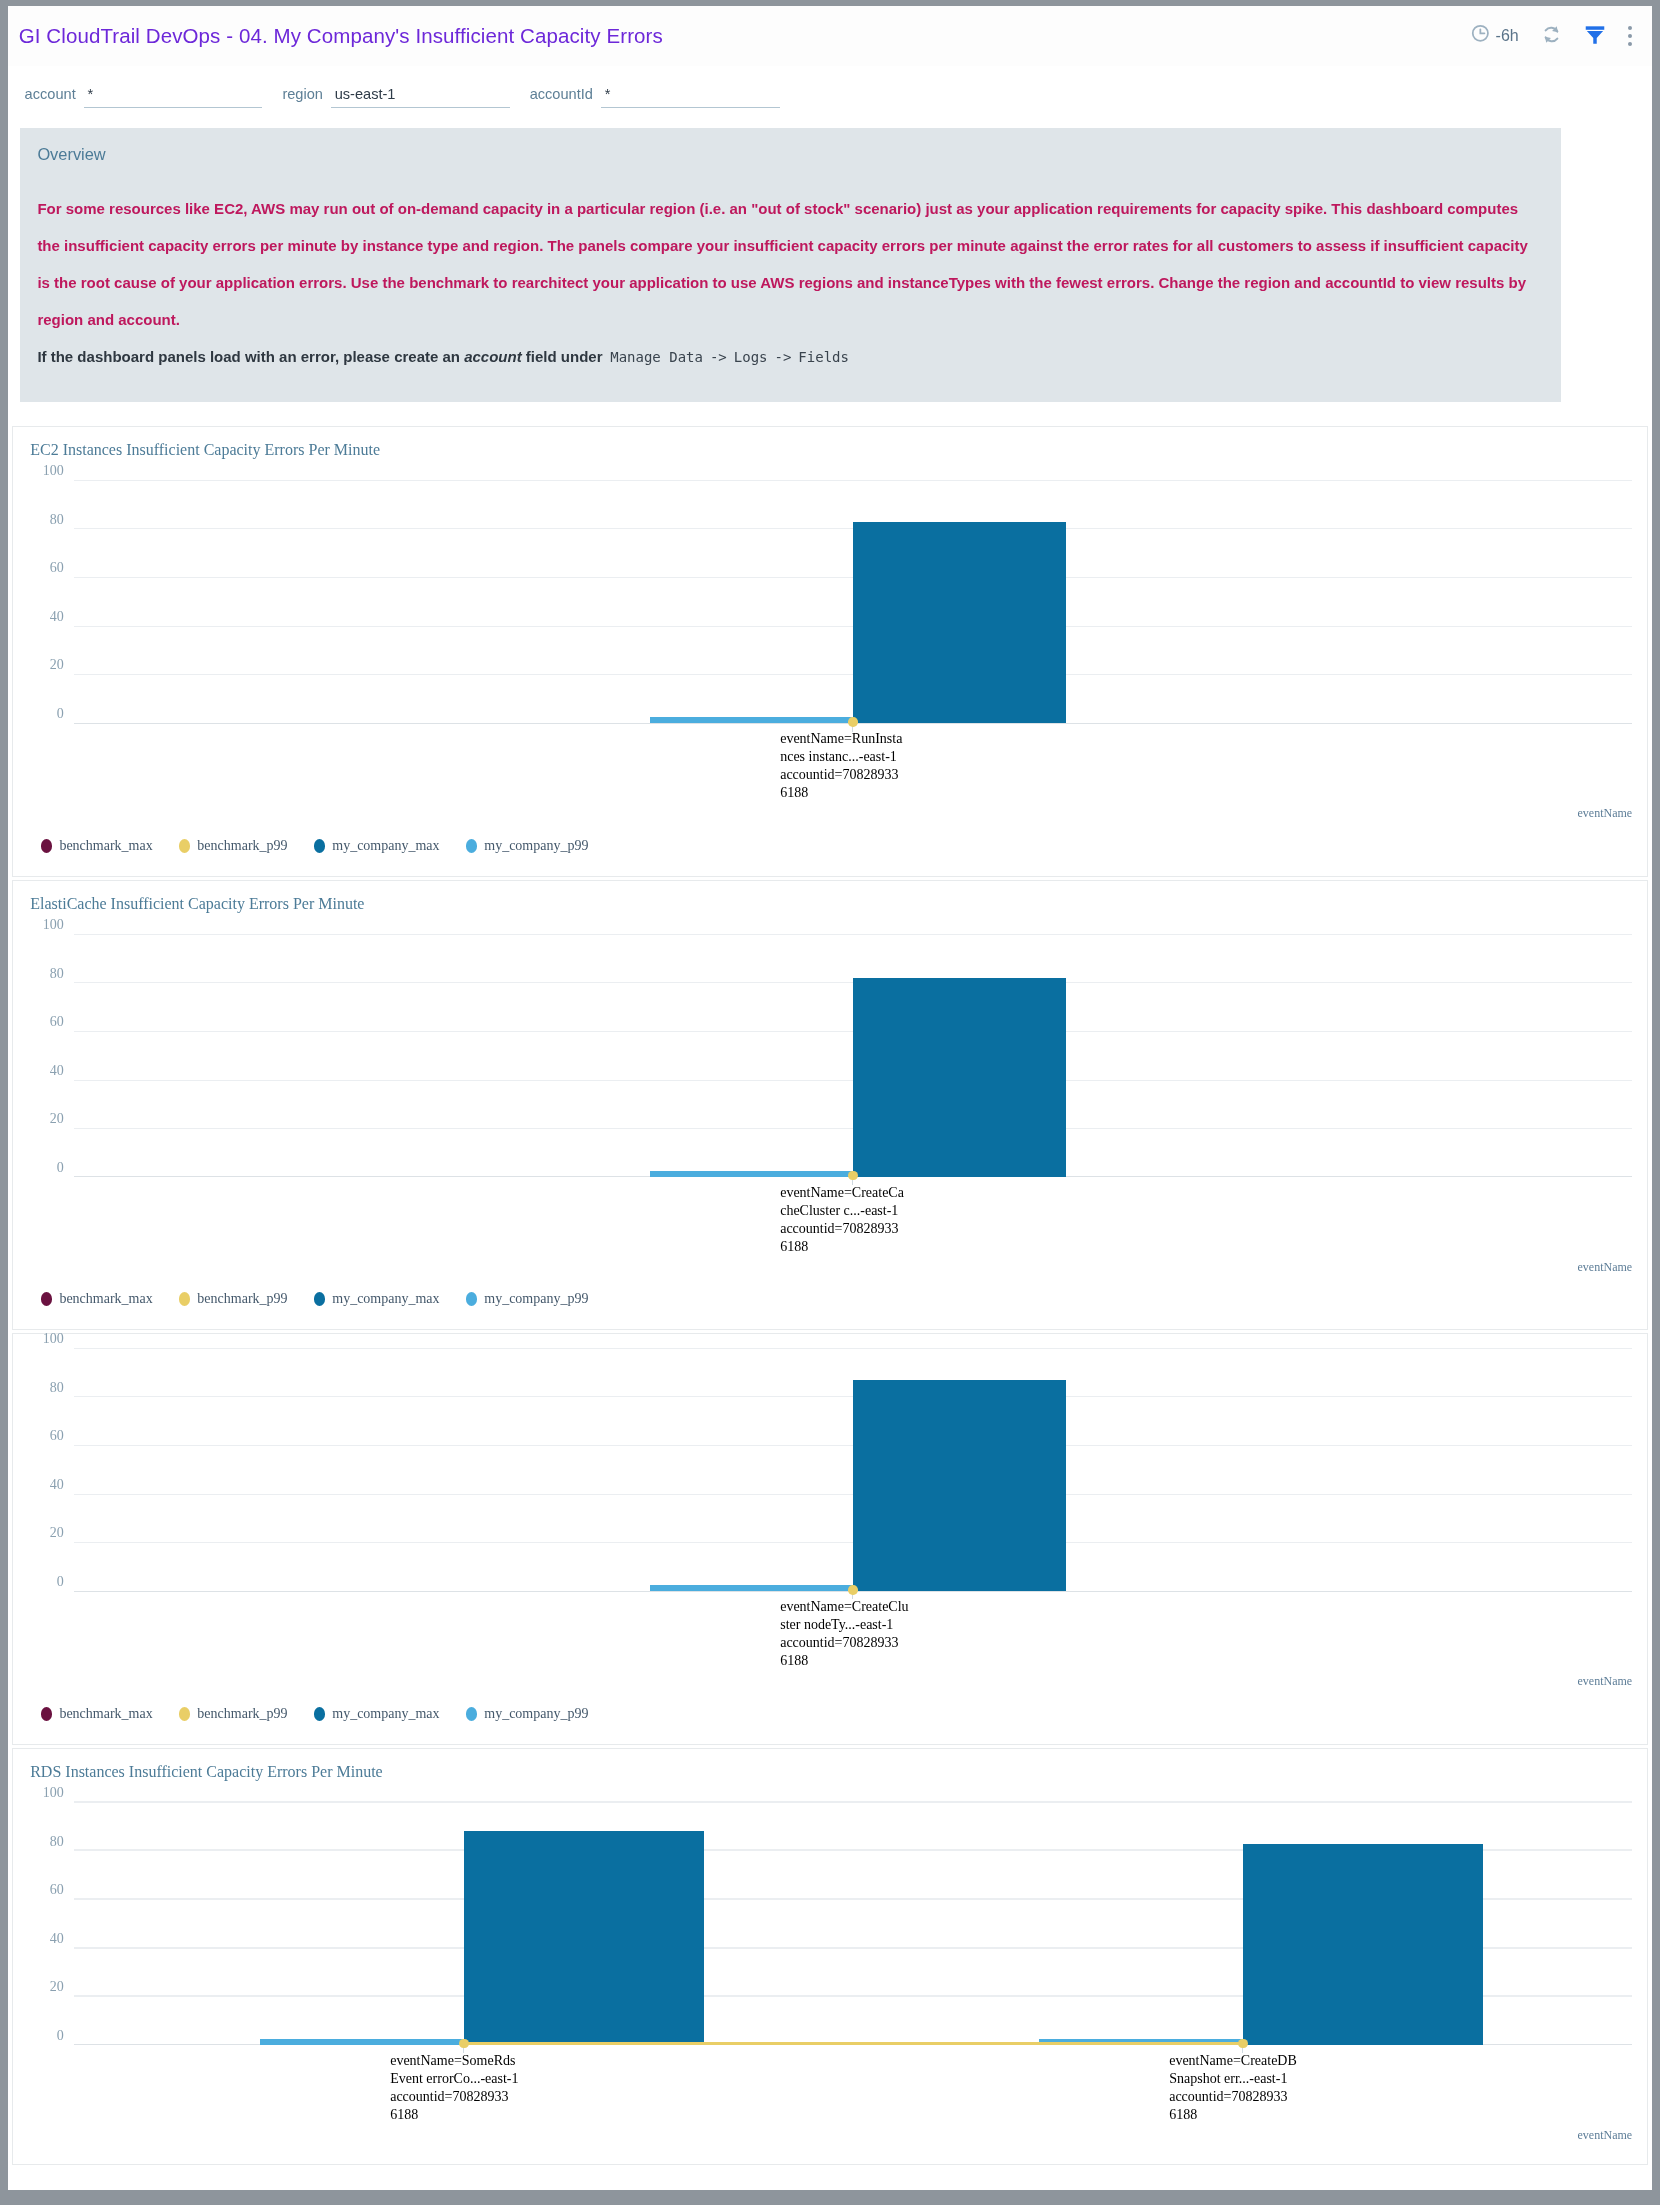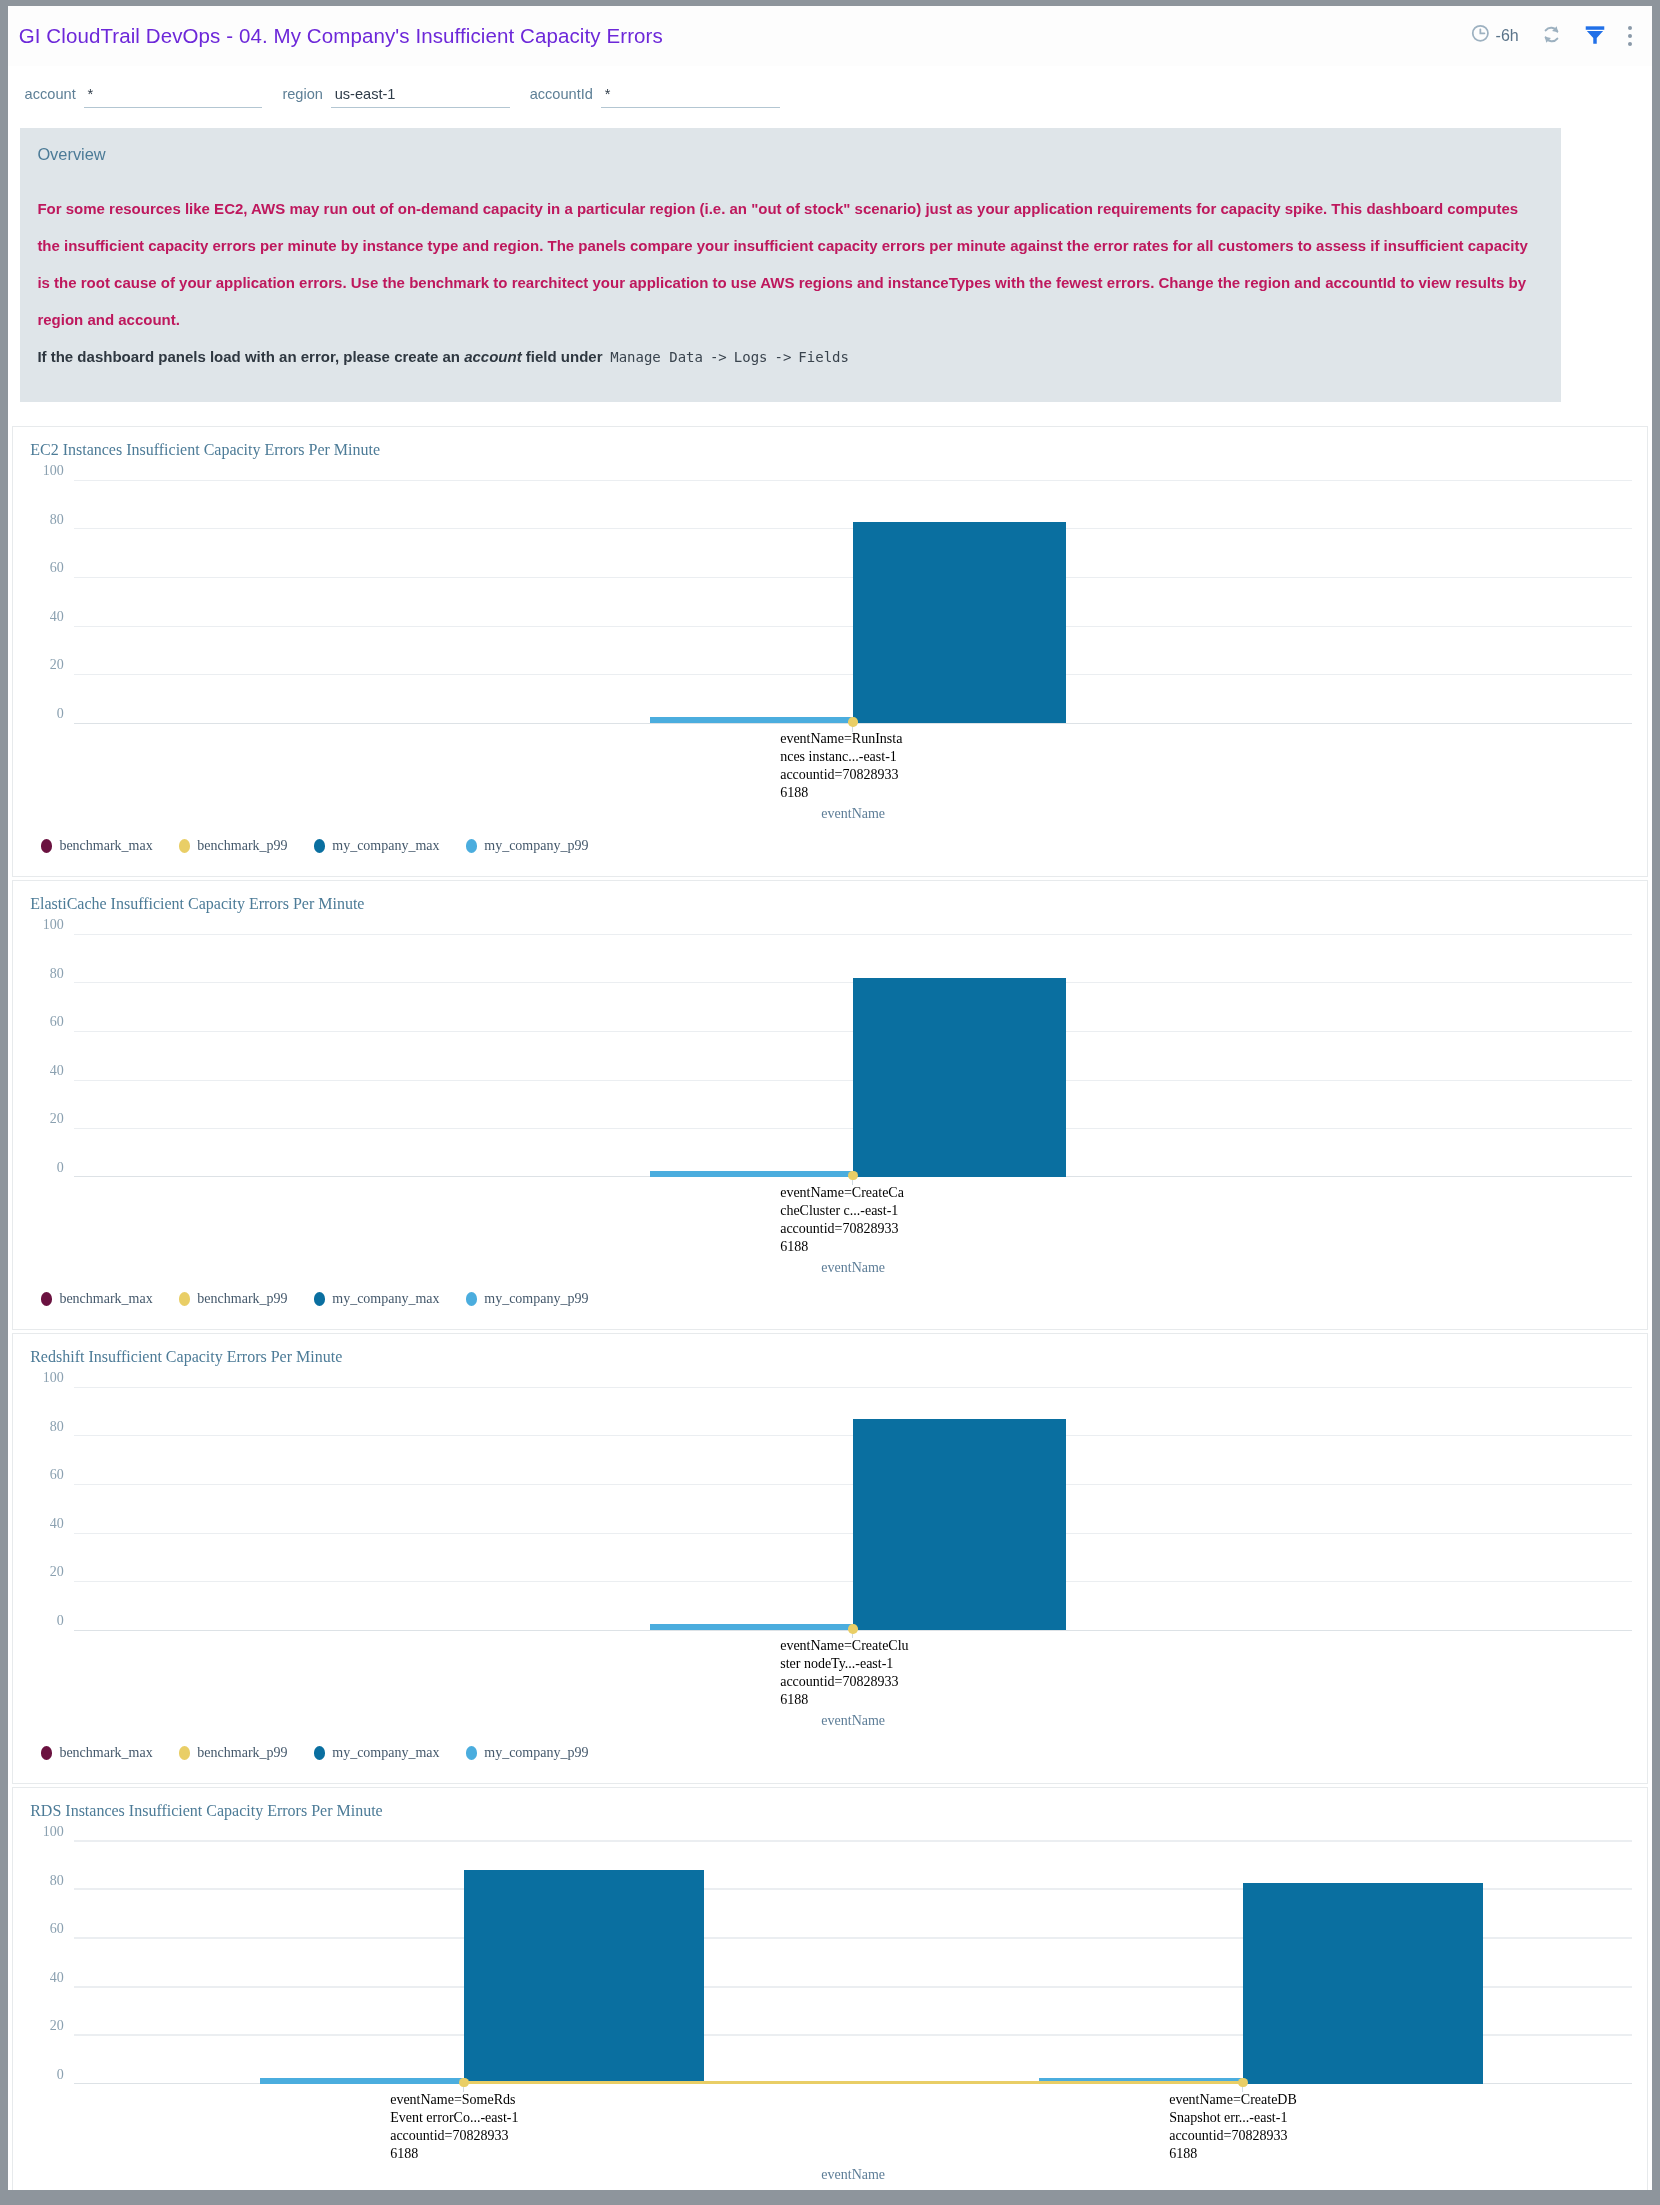--- a/index.html
+++ b/index.html
@@ -63,21 +63,21 @@
     font-size:14px; color:#8aa0b0; text-align:right; min-width:29px;
   }
   .bar { position:absolute; bottom:0; }
   .ydot { position:absolute; width:9.4px; height:9.4px; border-radius:50%; bottom:-3.5px; }
   .tickline { position:absolute; top:100%; width:1.2px; height:8.2px; background:#cfd9e0; }
   .xarea { position:relative; height:104px; width:1558px; margin-left:44px; }
   .catlab {
     position:absolute; top:7px; font-size:14px; line-height:18px;
     color:#000000; white-space:pre-line; text-align:left;
   }
-  .axis-title { position:absolute; top:83px; left:0; right:0; text-align:center; font-size:14px; color:#5d7d97; }
+  .axis-title { position:absolute; top:83px; left:0; right:0; text-align:right; font-size:12px; color:#5d7d97; }
   .legend { display:flex; align-items:center; gap:26px; height:30px; margin:3.5px 0 0 10.5px; font-size:14px; color:#44586b; }
   .litem { display:flex; align-items:center; cursor:pointer; }
   .ldot { width:11.7px; height:14px; border-radius:50%; margin-right:7px; flex:0 0 auto; }
 </style>
 </head>
 <body>
 
 <div class="frame">
 
   <div class="hdr">
@@ -226,21 +226,20 @@
             <span class="ldot" style="background: rgb(10, 111, 160);"></span>
             <span>my_company_max</span>
           </span>
           <span class="litem">
             <span class="ldot" style="background: rgb(75, 173, 222);"></span>
             <span>my_company_p99</span>
           </span>
         </div>
     </div>
     <div class="chart-panel">
-      <h3 class="chart-title">Redshift Insufficient Capacity Errors Per Minute</h3>
       <div class="plot">
           <div class="gridline zero" style="bottom: -0.6px;"></div>
           <div class="ylab" style="bottom: -7px;">0</div>
           <div class="gridline" style="bottom: 48px;"></div>
           <div class="ylab" style="bottom: 42px;">20</div>
           <div class="gridline" style="bottom: 96px;"></div>
           <div class="ylab" style="bottom: 90px;">40</div>
           <div class="gridline" style="bottom: 145px;"></div>
           <div class="ylab" style="bottom: 139px;">60</div>
           <div class="gridline" style="bottom: 194px;"></div>

